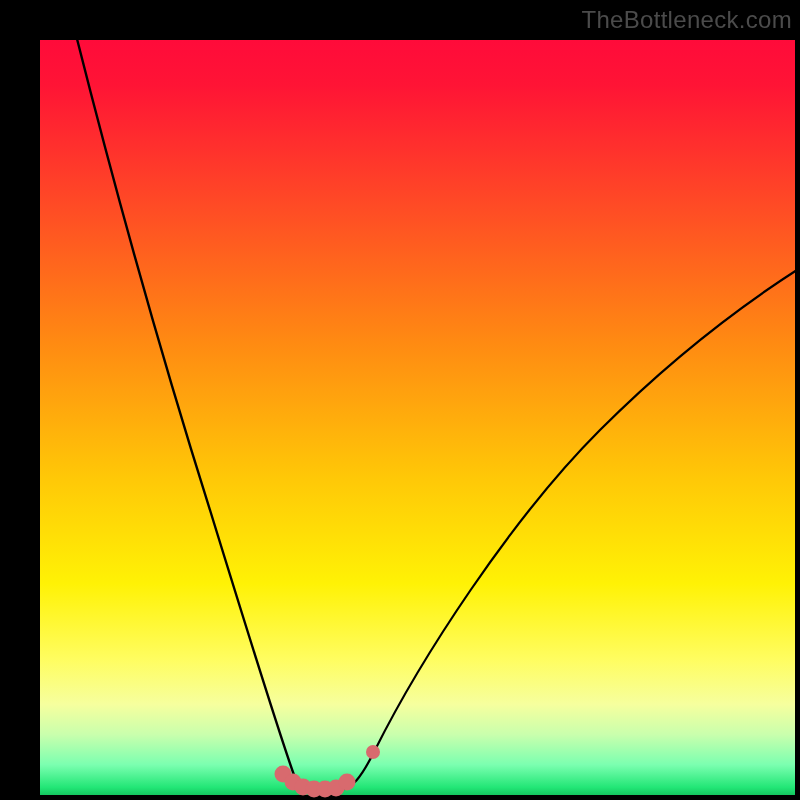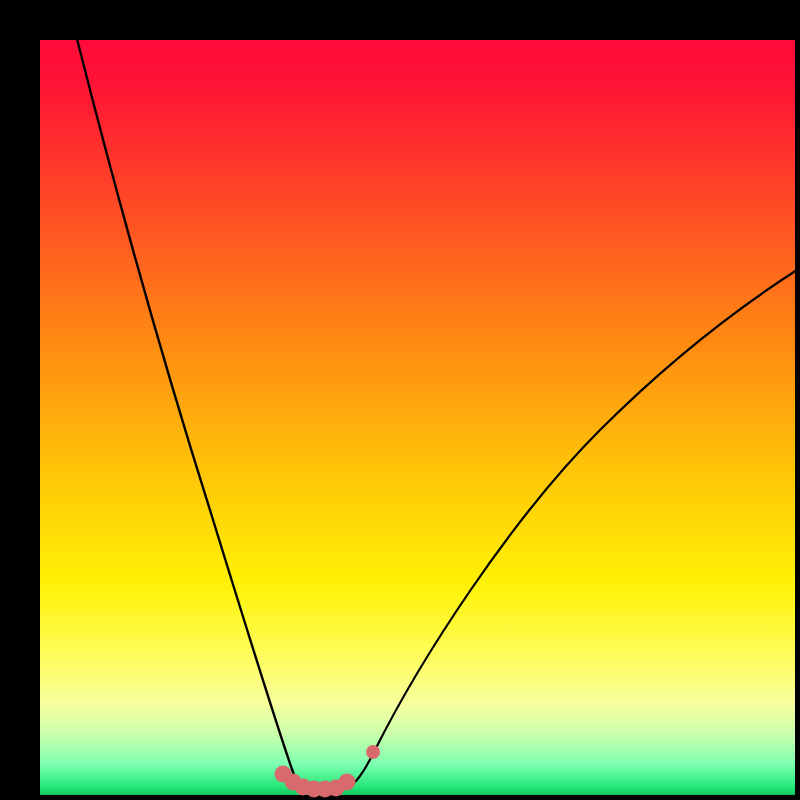--- a/index.html
+++ b/index.html
@@ -58,20 +58,21 @@
     top: 0;
     width: 755px;
     height: 755px;
     overflow: visible;
   }
 </style>
 </head>
 <body>
 
 <div class="frame">
+  <div class="watermark">TheBottleneck.com</div>
 
   <div class="plot-area">
     <svg class="curves" viewBox="0 0 755 755" preserveAspectRatio="none">
       <path fill="none" stroke="#000" stroke-width="2.4" d="M 36 -5
                C 60 90, 110 280, 170 470
                C 210 600, 238 690, 254 735
                C 258 746, 262 750, 266 750"></path>
       <path fill="none" stroke="#000" stroke-width="2.2" d="M 300 750
                C 312 748, 320 740, 335 710
                C 380 620, 470 480, 560 390

